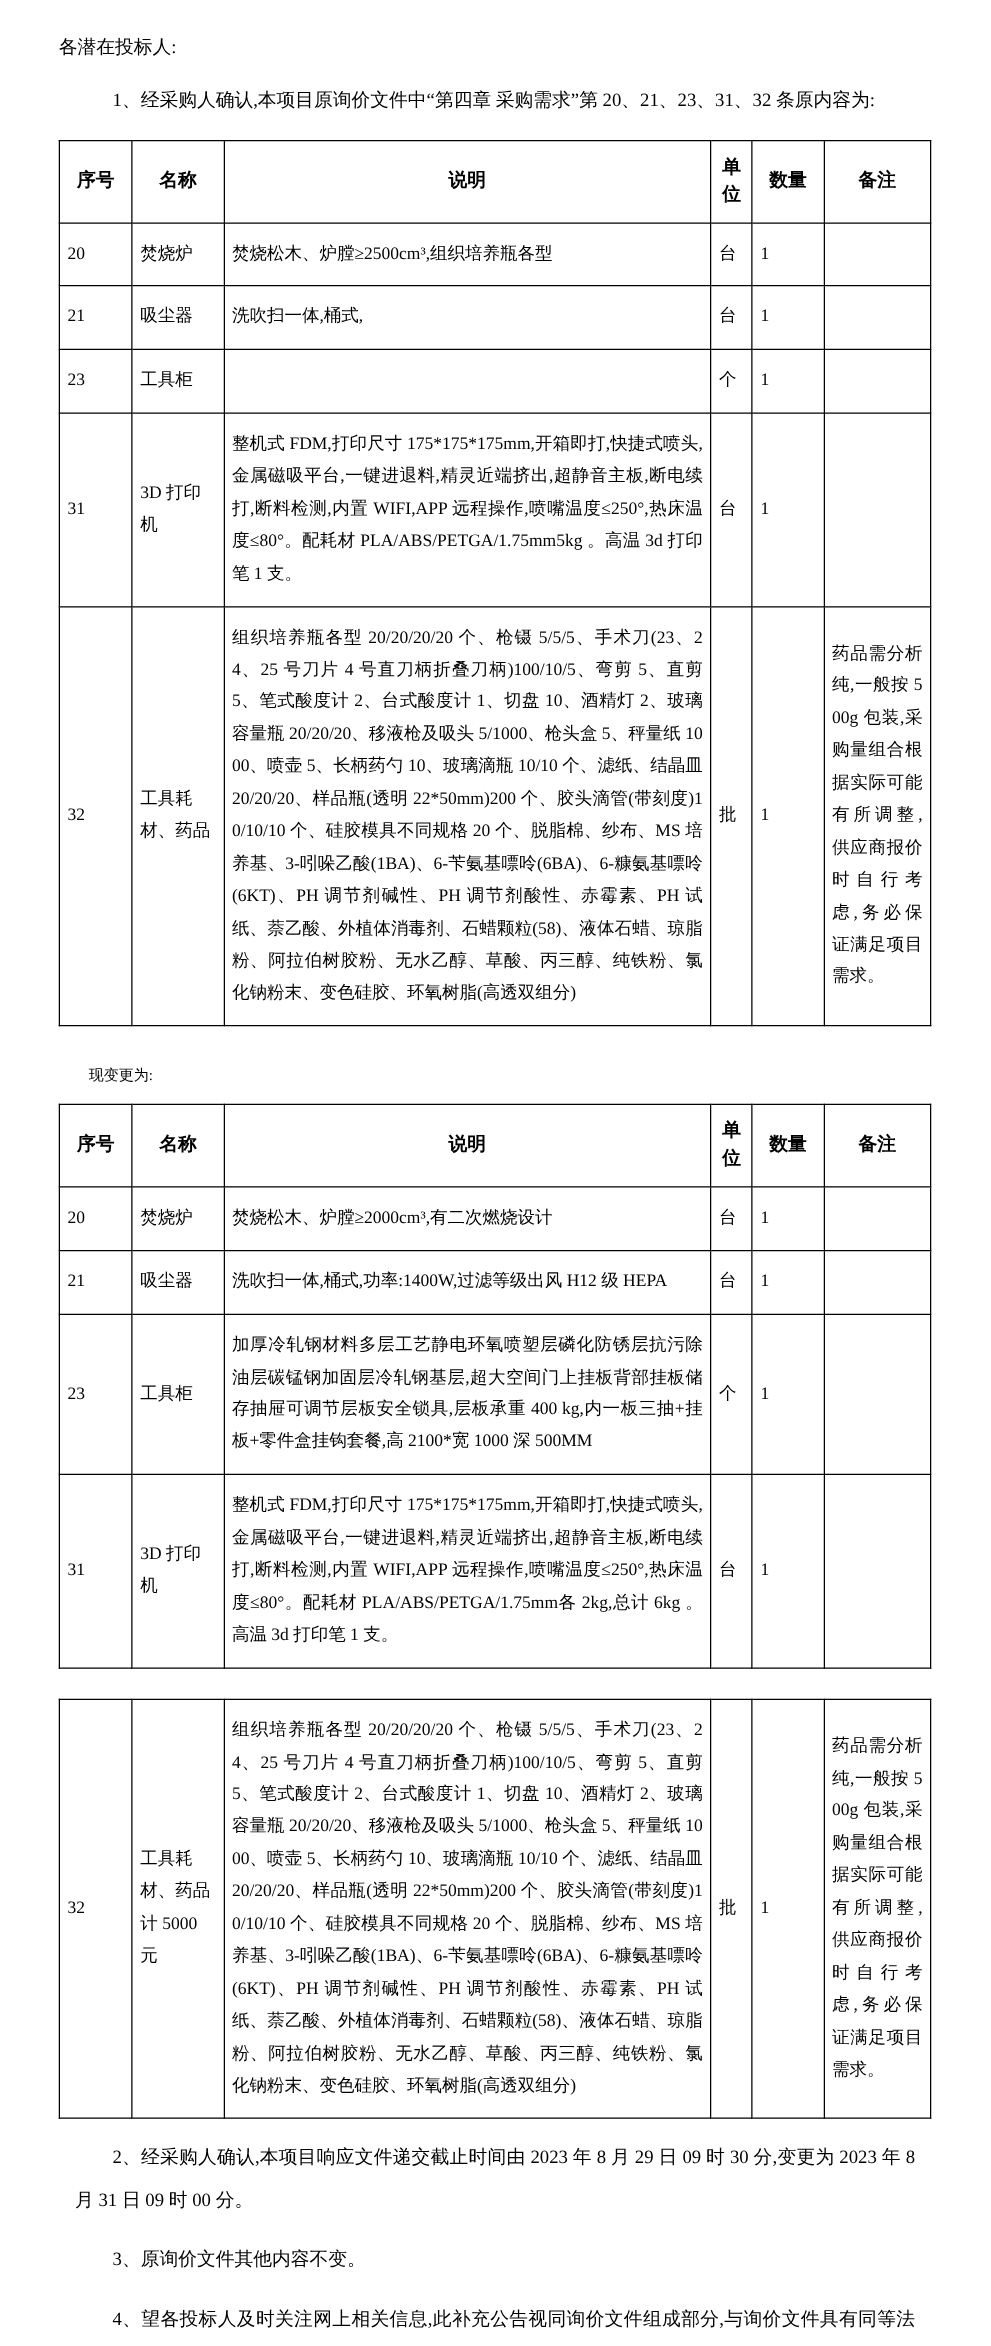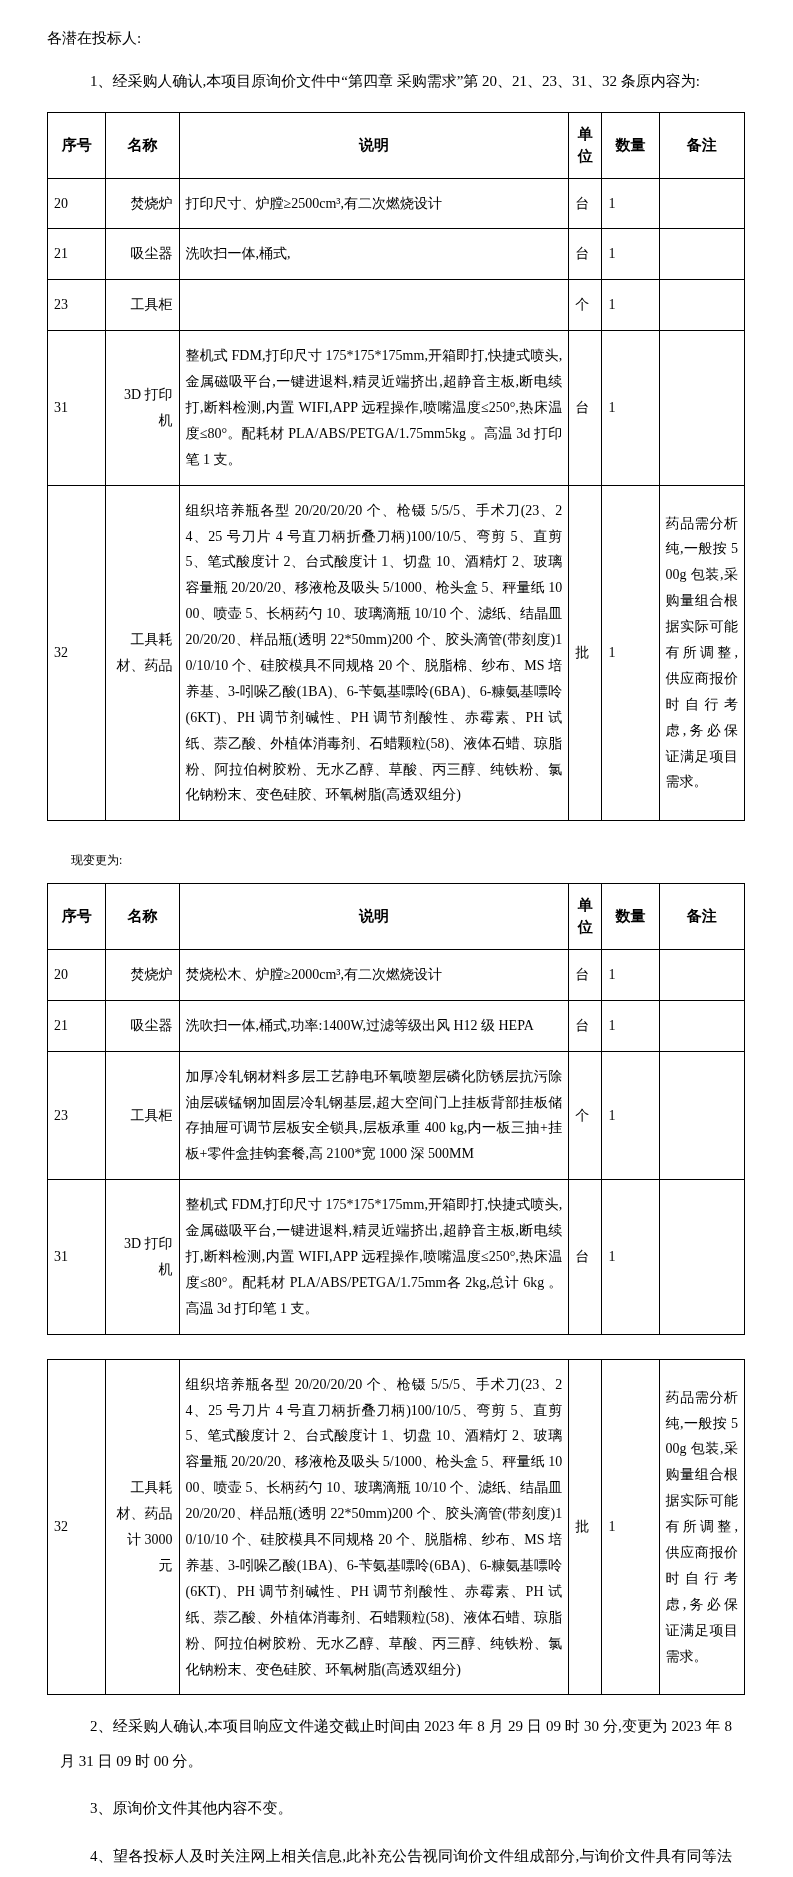--- a/index.html
+++ b/index.html
@@ -52,21 +52,21 @@
     font-weight: bold;
     text-align: center;
     padding: 10px 2px;
     line-height: 1.5;
   }
   table.doc-table td {
     padding: 12px 6px;
     line-height: 1.85;
   }
   td.c-no, td.c-unit, td.c-qty { text-align: left; }
-  td.c-name { text-align: right; padding-left: 2px; padding-right: 2px; }
+  td.c-name { text-align: left; padding-left: 2px; padding-right: 2px; }
   td.c-desc { text-align: justify; padding-left: 9px; padding-right: 6px; }
   td.c-note { text-align: justify; padding-left: 8px; padding-right: 6px; }
   .paras-block { margin-top: 14px; }
 </style>
 </head>
 <body>
 
 <div class="page">
 
   <p class="salutation">各潜在投标人:</p>
@@ -89,21 +89,21 @@
           <th>说明</th>
           <th>单位</th>
           <th>数量</th>
           <th>备注</th>
         </tr>
       </thead>
       <tbody>
         <tr>
           <td class="c-no">20</td>
           <td class="c-name">焚烧炉</td>
-          <td class="c-desc">打印尺寸、炉膛≥2500cm³,有二次燃烧设计</td>
+          <td class="c-desc">焚烧松木、炉膛≥2500cm³,组织培养瓶各型</td>
           <td class="c-unit">台</td>
           <td class="c-qty">1</td>
           <td class="c-note"></td>
         </tr>
         <tr>
           <td class="c-no">21</td>
           <td class="c-name">吸尘器</td>
           <td class="c-desc">洗吹扫一体,桶式,</td>
           <td class="c-unit">台</td>
           <td class="c-qty">1</td>
@@ -198,21 +198,21 @@
       <col style="width:58px">
         <col style="width:73px">
         <col style="width:388px">
       <col style="width:33px">
         <col style="width:57px">
         <col style="width:85px">
     </colgroup>
   <tbody>
         <tr>
           <td class="c-no">32</td>
-          <td class="c-name">工具耗材、药品 计 3000 元</td>
+          <td class="c-name">工具耗材、药品 计 5000 元</td>
           <td class="c-desc">组织培养瓶各型 20/20/20/20 个、枪镊 5/5/5、手术刀(23、24、25 号刀片 4 号直刀柄折叠刀柄)100/10/5、弯剪 5、直剪 5、笔式酸度计 2、台式酸度计 1、切盘 10、酒精灯 2、玻璃容量瓶 20/20/20、移液枪及吸头 5/1000、枪头盒 5、秤量纸 1000、喷壶 5、长柄药勺 10、玻璃滴瓶 10/10 个、滤纸、结晶皿 20/20/20、样品瓶(透明 22*50mm)200 个、胶头滴管(带刻度)10/10/10 个、硅胶模具不同规格 20 个、脱脂棉、纱布、MS 培养基、3-吲哚乙酸(1BA)、6-苄氨基嘌呤(6BA)、6-糠氨基嘌呤(6KT)、PH 调节剂碱性、PH 调节剂酸性、赤霉素、PH 试纸、萘乙酸、外植体消毒剂、石蜡颗粒(58)、液体石蜡、琼脂粉、阿拉伯树胶粉、无水乙醇、草酸、丙三醇、纯铁粉、氯化钠粉末、变色硅胶、环氧树脂(高透双组分)</td>
           <td class="c-unit">批</td>
           <td class="c-qty">1</td>
           <td class="c-note">药品需分析纯,一般按 500g 包装,采购量组合根据实际可能有所调整,供应商报价时自行考虑,务必保证满足项目需求。</td>
         </tr>
       </tbody>
     </table>
 
   <div class="paras-block">
     <p class="para">2、经采购人确认,本项目响应文件递交截止时间由 2023 年 8 月 29 日 09 时 30 分,变更为 2023 年 8 月 31 日 09 时 00 分。</p>

